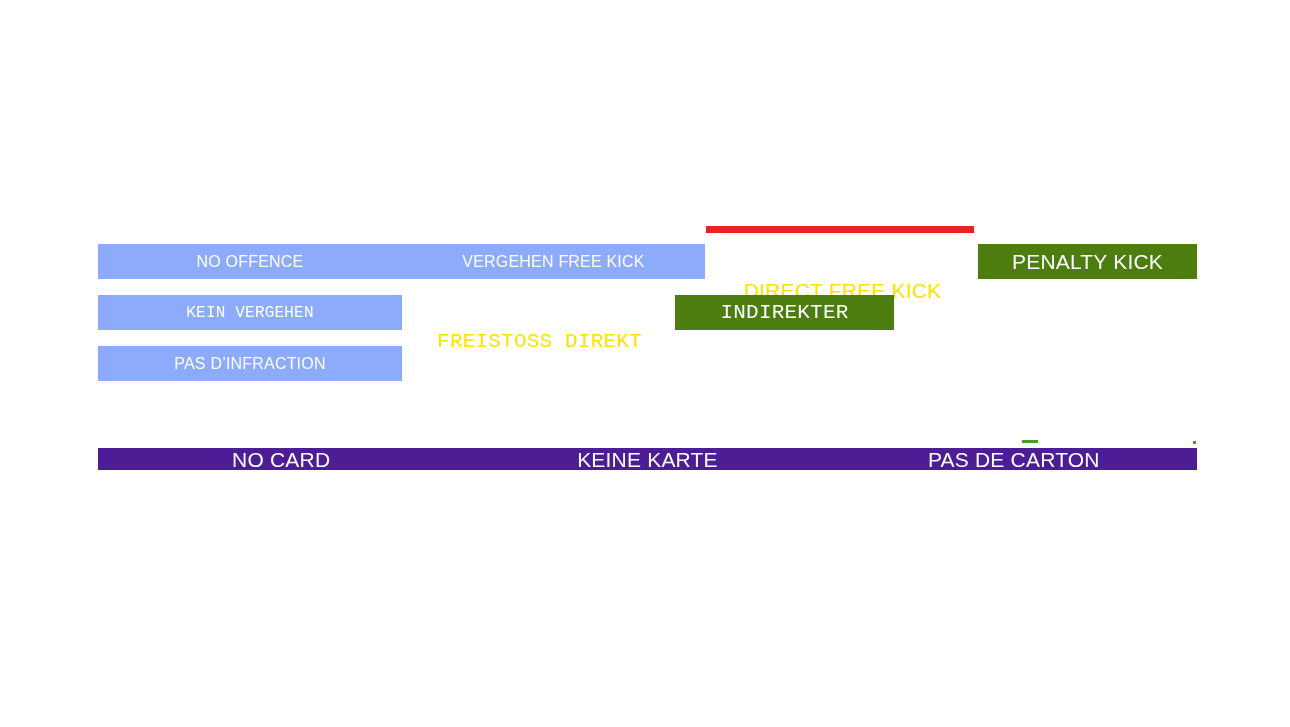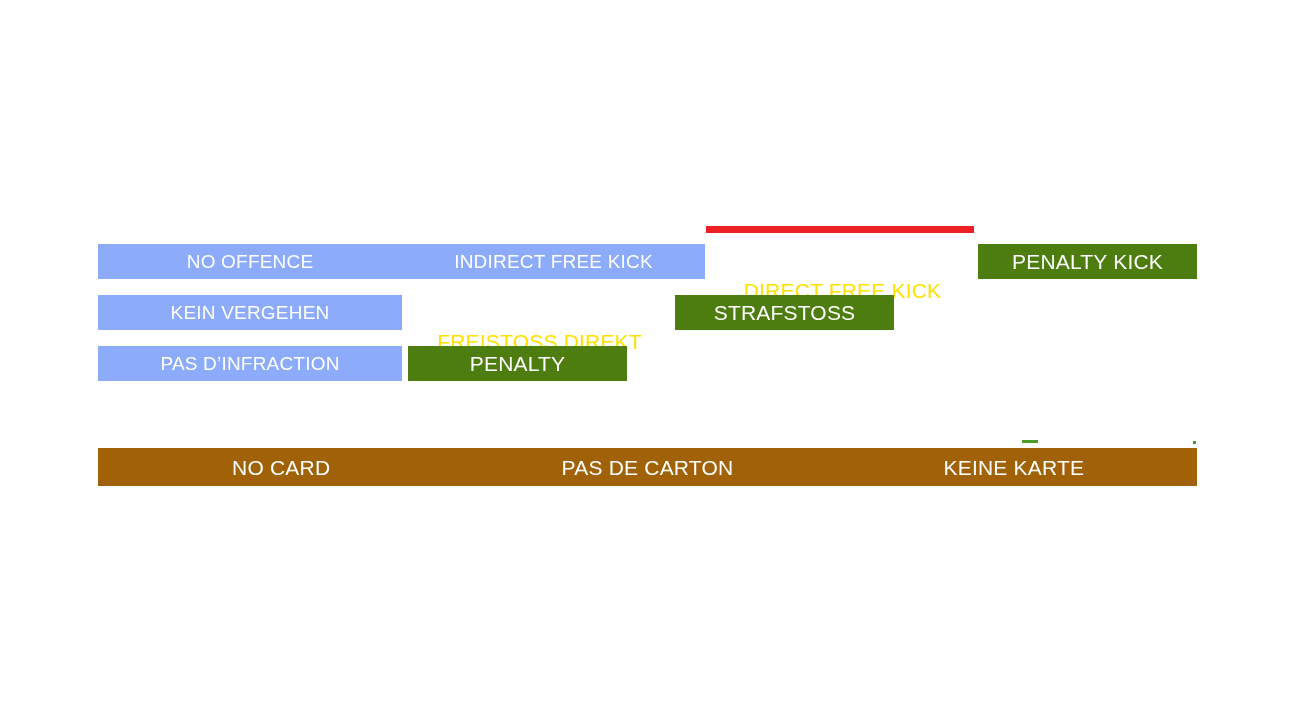--- a/index.html
+++ b/index.html
@@ -40,37 +40,37 @@
 
   .row {
     position: absolute;
     left: 0;
     width: 1099px;
     height: 35px;
     display: flex;
     align-items: stretch;
   }
   .row-1 { top: 18px; }   
-  .row-2 { top: 69px; }   
+  .row-2 { top: 69px; font-family: Liberation Mono, monospace; }   
   .row-3 { top: 120px; border-radius: 6px; }  
 
   .cell {
     display: flex;
     align-items: center;
     justify-content: center;
     box-sizing: border-box;
     line-height: 1;
     white-space: nowrap;
   }
 
   
   .band-light {
     background: #8CABFA;
     color: #FFFFFF;
-    font-size: 19px;
+    font-size: 16px;
     letter-spacing: 0.2px;
   }
 
   .gap-white {
     width: 4px;
     background: #FFFFFF;
   }
 
   .cell-direct {
     width: 267px;
@@ -93,22 +93,22 @@
     font-size: 21px;
     letter-spacing: 0.2px;
   }
 
   
   .card-bar {
     position: absolute;
     left: 98px;
     top: 448px;
     width: 1099px;
-    height: 38px;
-    background: #a16207;
+    height: 22px;
+    background: #4c1d95;
     display: flex;
     align-items: center;
   }
   .card-cell {
     flex: 1 1 0;
     display: flex;
     align-items: center;
     justify-content: center;
     color: #FFFFFF;
     font-size: 21px;
@@ -138,46 +138,45 @@
 <body>
 
 <div class="slide">
 
   <div class="matrix">
 
     <div class="red-marker"></div>
 
     <div class="row row-1">
       <div class="cell band-light" style="width:304px">NO OFFENCE</div>
-      <div class="cell band-light" style="width:303px">INDIRECT FREE KICK</div>
+      <div class="cell band-light" style="width:303px">VERGEHEN FREE KICK</div>
       <div class="gap-white"></div>
       <div class="cell cell-direct">DIRECT FREE KICK</div>
       <div class="gap-white2"></div>
       <div class="cell cell-penalty">PENALTY KICK</div>
     </div>
 
     <div class="row row-2">
       <div class="cell band-light" style="width:304px">KEIN VERGEHEN</div>
       <div class="gap-white"></div>
       <div class="cell cell-direct">FREISTOSS DIREKT</div>
       <div class="gap-white2"></div>
-      <div class="cell cell-penalty">STRAFSTOSS</div>
+      <div class="cell cell-penalty">INDIREKTER</div>
     </div>
 
     <div class="row row-3">
       <div class="cell band-light" style="width:304px">PAS D’INFRACTION</div>
       <div class="gap-white"></div>
       <div class="gap-white2"></div>
-      <div class="cell cell-penalty">PENALTY</div>
     </div>
 
   </div>
 
   <div class="green-dash"></div>
   <div class="green-dot"></div>
 
   <div class="card-bar">
     <div class="card-cell">NO CARD</div>
+    <div class="card-cell">KEINE KARTE</div>
     <div class="card-cell">PAS DE CARTON</div>
-    <div class="card-cell">KEINE KARTE</div>
   </div>
 
 </div>
 
 </body></html>

